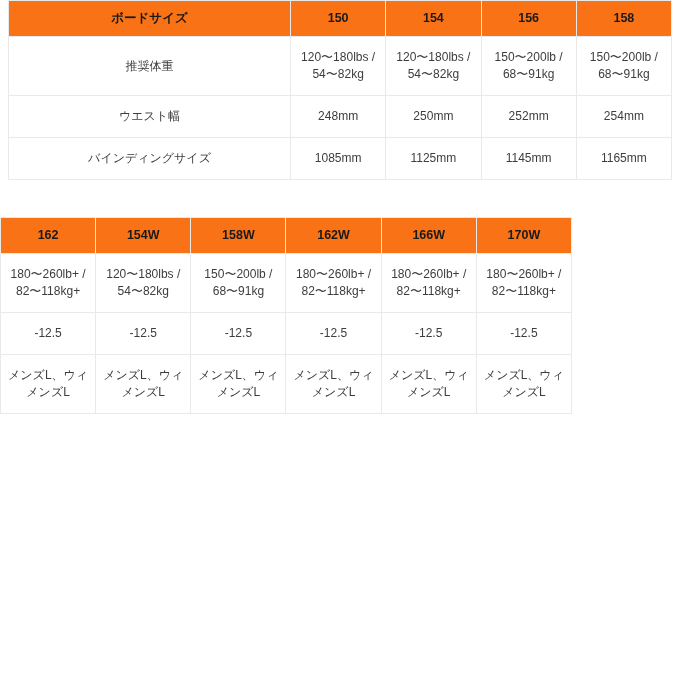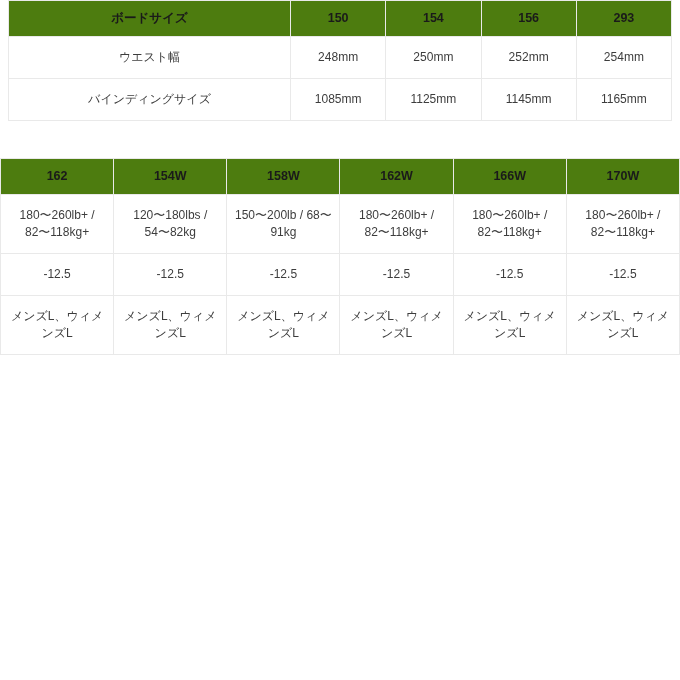--- a/index.html
+++ b/index.html
@@ -25,31 +25,31 @@
   }
   table {
     border-collapse: collapse;
     table-layout: fixed;
   }
   .t1 {
     width: 664px;
     margin-left: 8px;
   }
   .t2 {
-    width: 680px;
+    width: 572px;
     margin-top: 37px;
   }
   th, td {
     border: 1px solid #e9e9e9;
     text-align: center;
     vertical-align: middle;
     word-break: break-word;
   }
   th {
-    background: #4d7c0f;
+    background: #f97316;
     color: #1a1a1a;
     font-weight: 700;
     font-size: 12.5px;
     line-height: 15px;
     padding: 10px 6px;
   }
   td {
     color: #3d3d3d;
     font-size: 12px;
     line-height: 17px;
@@ -65,24 +65,31 @@
 
 <div class="page">
 
   <table class="t1">
       <thead>
         <tr>
           <th class="first-col">ボードサイズ</th>
           <th>150</th>
           <th>154</th>
           <th>156</th>
-          <th>293</th>
+          <th>158</th>
         </tr>
       </thead>
       <tbody>
+        <tr>
+          <td>推奨体重</td>
+          <td>120〜180lbs / 54〜82kg</td>
+          <td>120〜180lbs / 54〜82kg</td>
+          <td>150〜200lb / 68〜91kg</td>
+          <td>150〜200lb / 68〜91kg</td>
+        </tr>
         <tr>
           <td>ウエスト幅</td>
           <td>248mm</td>
           <td>250mm</td>
           <td>252mm</td>
           <td>254mm</td>
         </tr>
         <tr>
           <td>バインディングサイズ</td>
           <td>1085mm</td>

